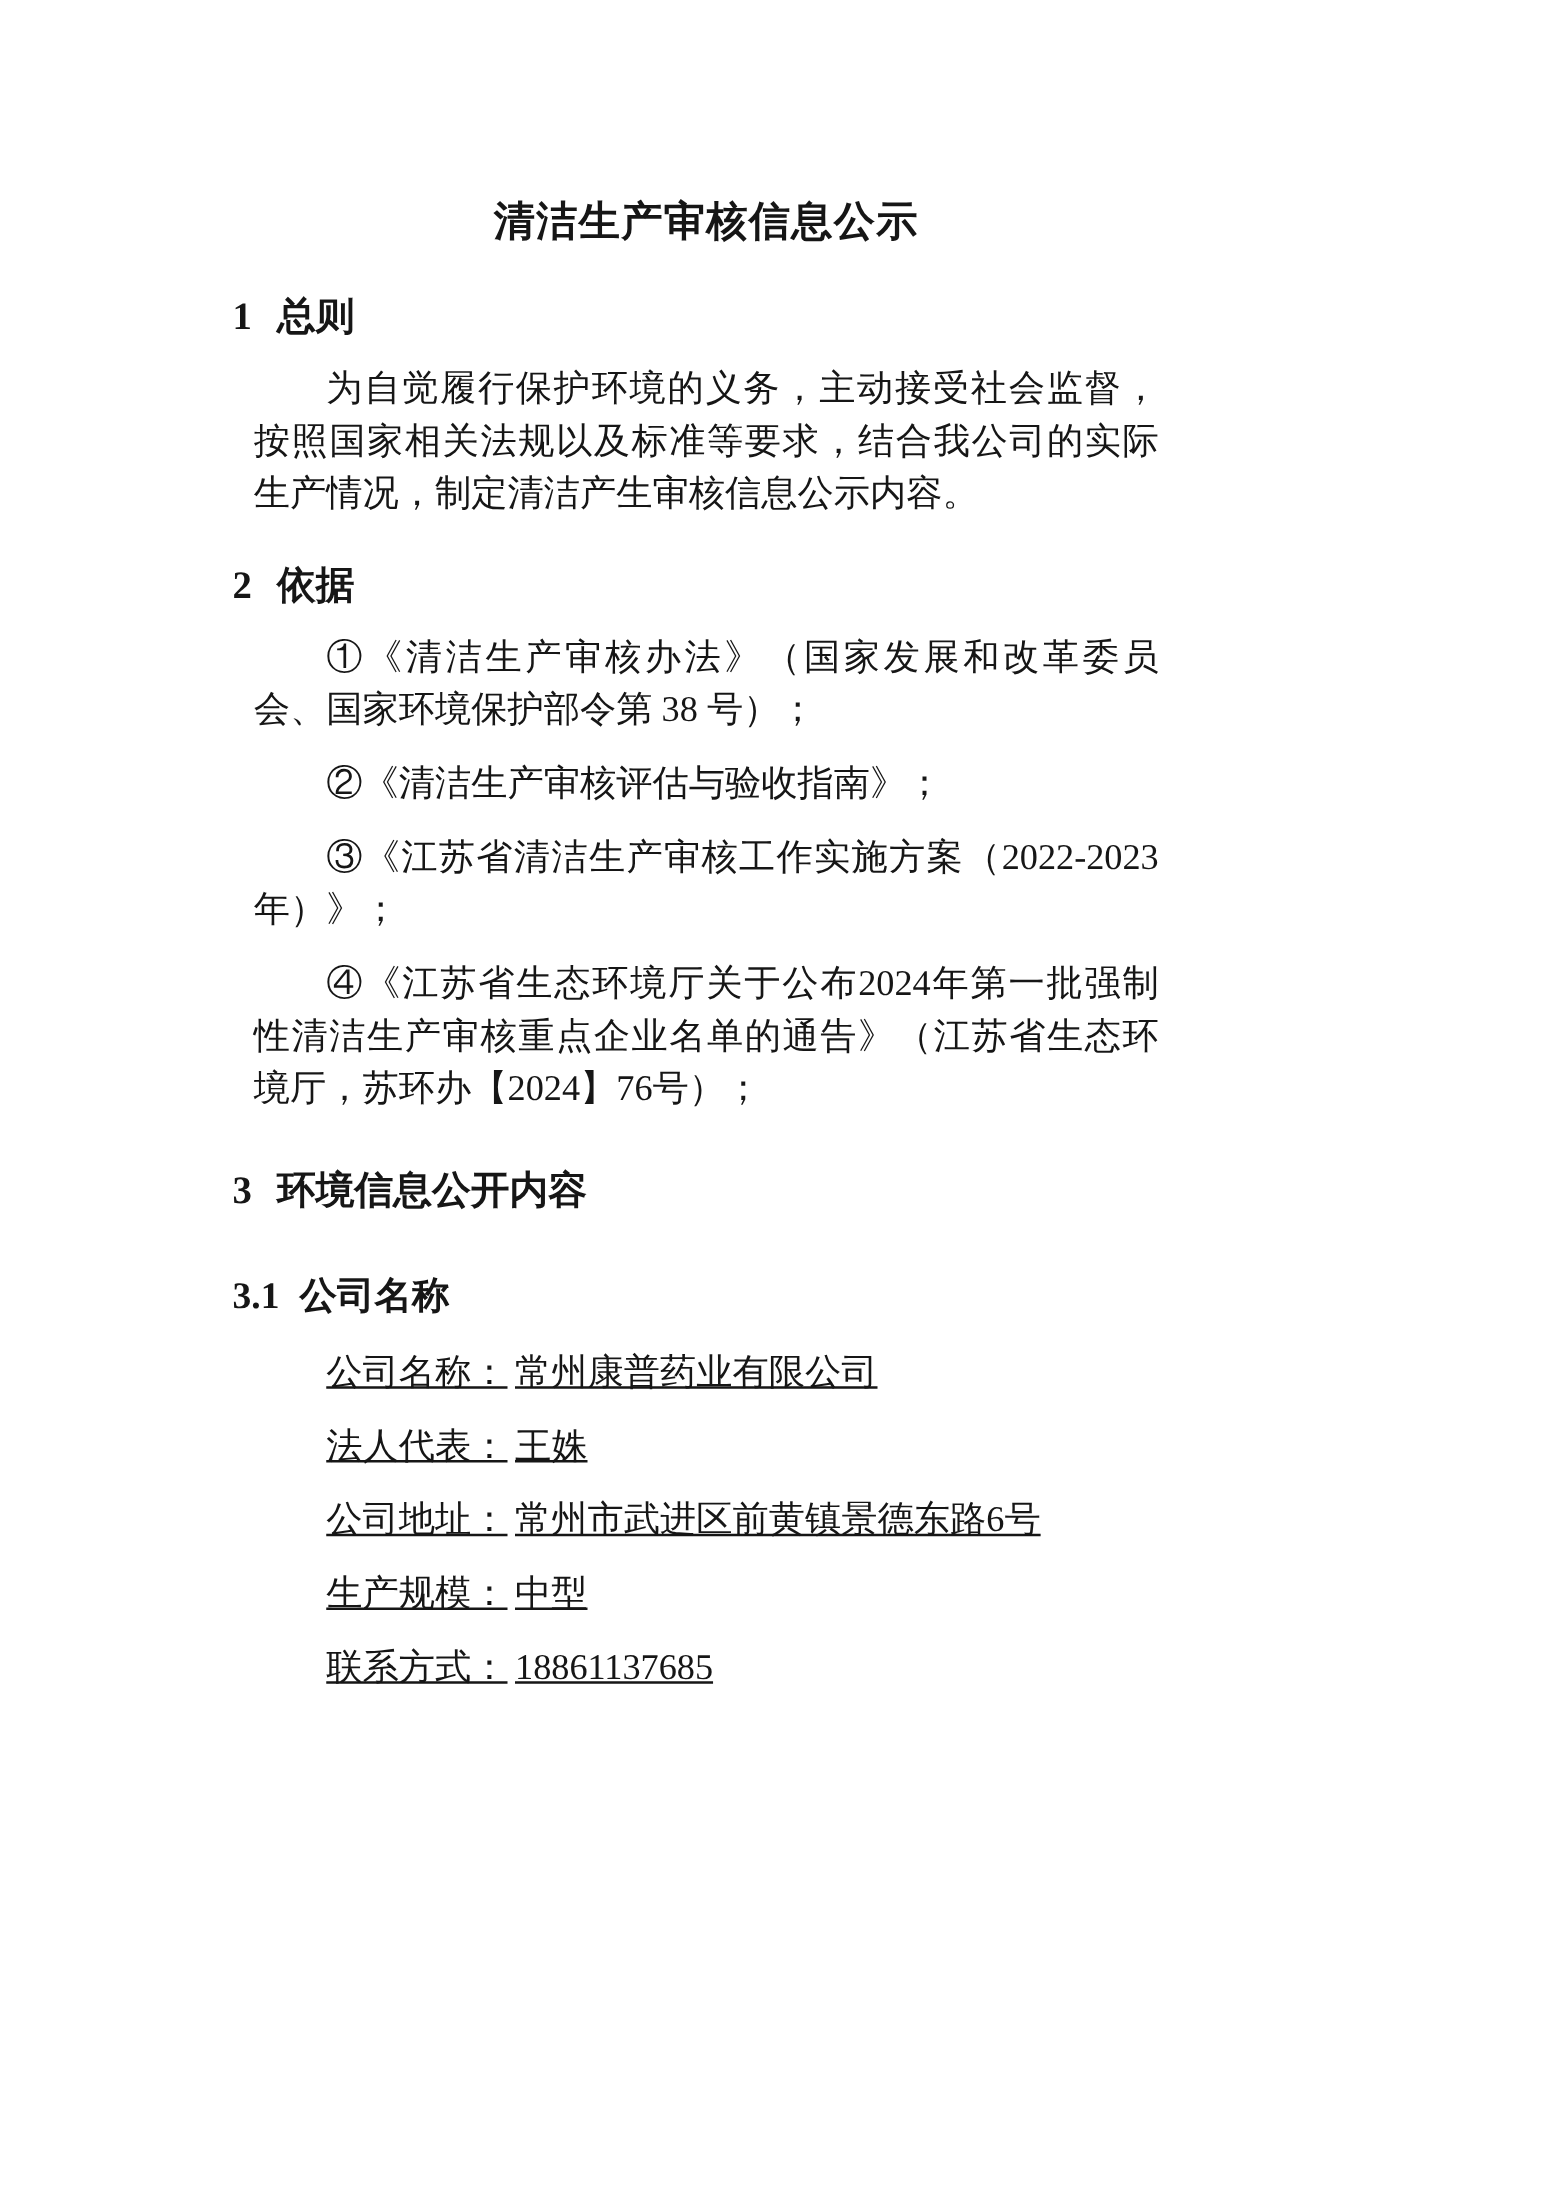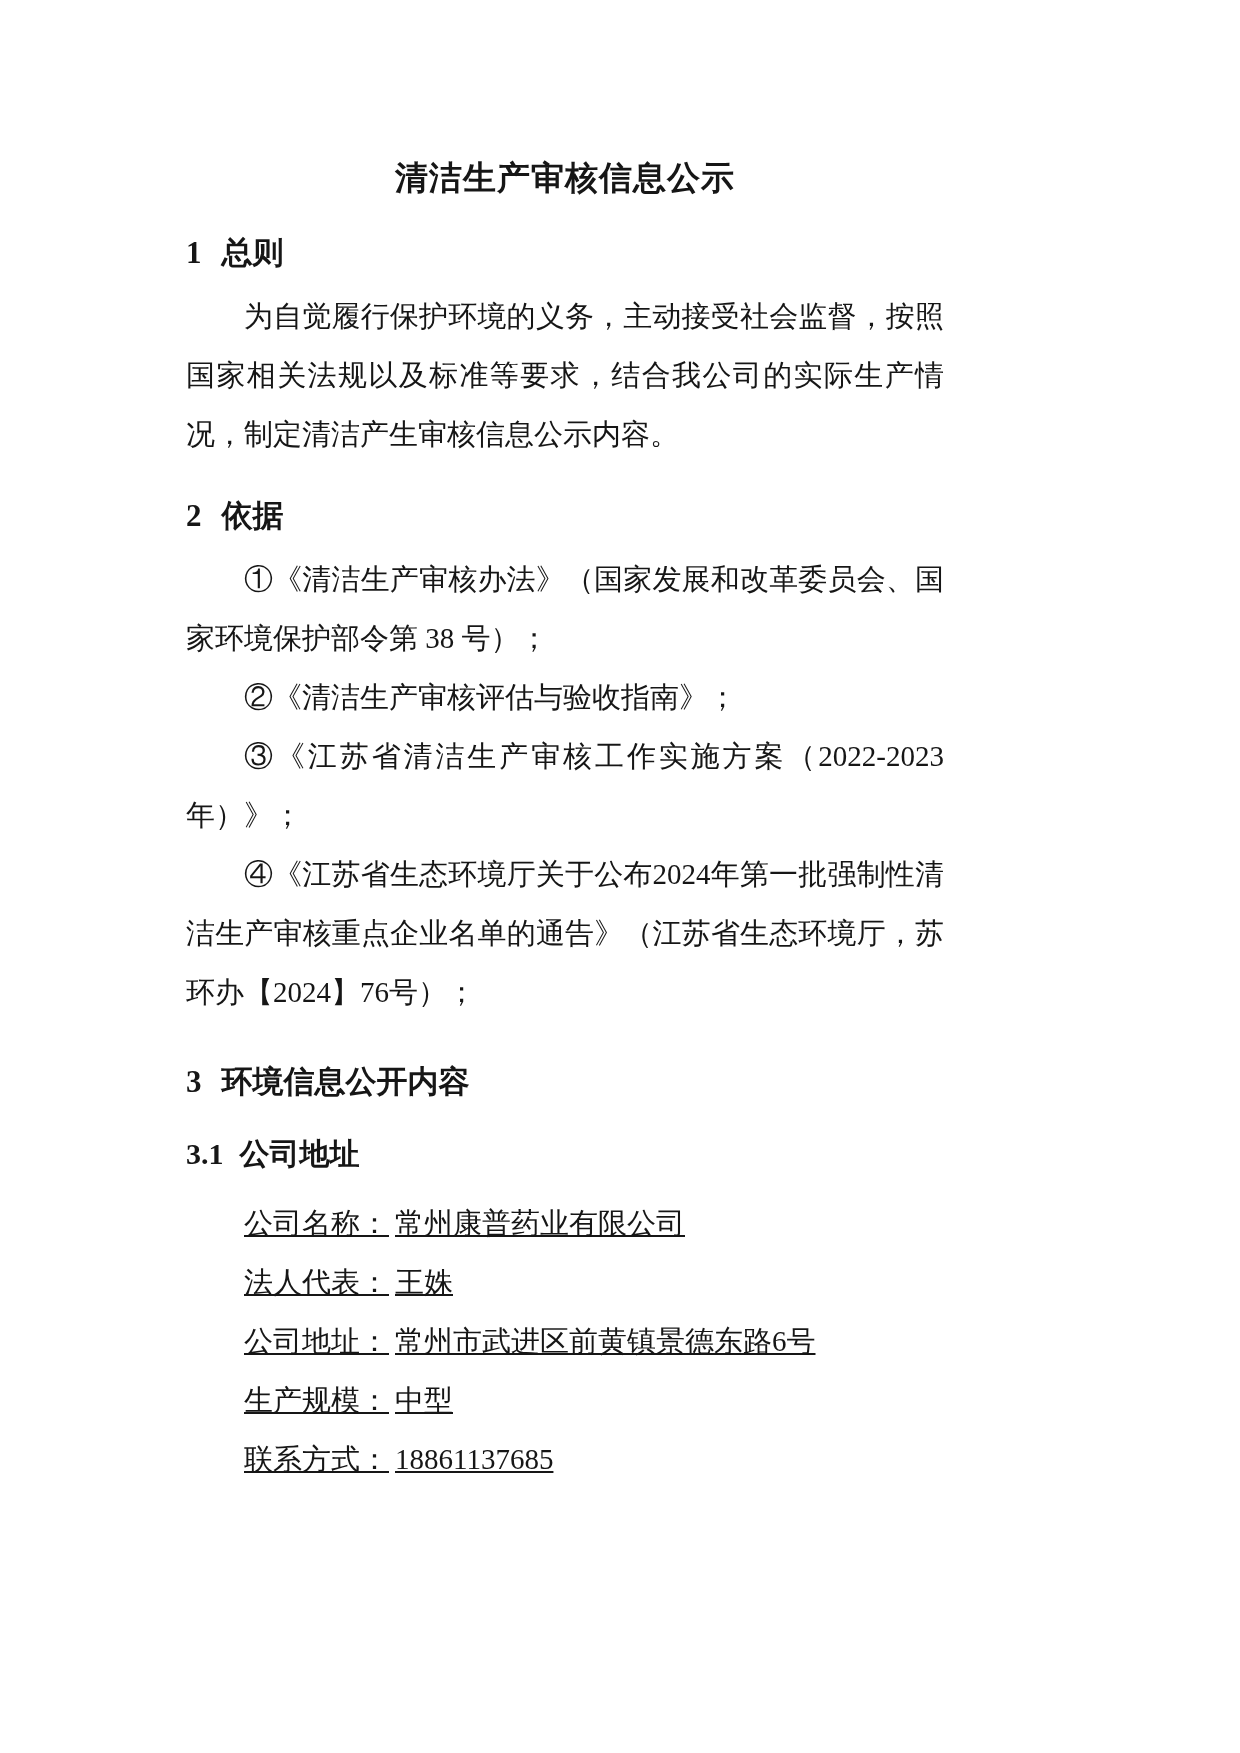--- a/index.html
+++ b/index.html
@@ -31,24 +31,24 @@
     display: flex;
     align-items: baseline;
     gap: 20px;
     font-size: 31px;
     font-weight: 700;
     line-height: 40px;
     margin: 32px 0 14px 0;
   }
   .h.sub { font-size: 30px; gap: 16px; }
   #heading-3 { margin-top: 40px; }
-  #heading-3-1 { margin-top: 32px; }
+  #heading-3-1 { margin-top: 45px; }
   p.body {
-    margin: 0;
-    line-height: 59px;
+    margin: 17px;
+    line-height: 42px;
     text-align: justify;
   }
   .indent { text-indent: 2em; }
   .fields { margin-top: 20px; }
   .field { line-height: 55px; text-indent: 2em; margin: 0; text-decoration: underline; }
   .flabel { margin-right: 6px; }
 </style>
 </head>
 <body>
 
@@ -71,21 +71,21 @@
   <p class="body indent">③《江苏省清洁生产审核工作实施方案（2022-2023年）》；</p>
   <p class="body indent">④《江苏省生态环境厅关于公布2024年第一批强制性清洁生产审核重点企业名单的通告》（江苏省生态环境厅，苏环办【2024】76号）；</p>
 
   <h2 class="h" id="heading-3">
     <span class="hnum">3</span>
     <span>环境信息公开内容</span>
   </h2>
 
   <h3 class="h sub" id="heading-3-1">
     <span class="hnum">3.1</span>
-    <span>公司地址</span>
+    <span>公司名称</span>
   </h3>
 
   <div class="fields">
     <p class="body field">
       <span class="flabel">公司名称：</span><span class="fvalue">常州康普药业有限公司</span>
     </p>
     <p class="body field">
       <span class="flabel">法人代表：</span><span class="fvalue">王姝</span>
     </p>
     <p class="body field">

